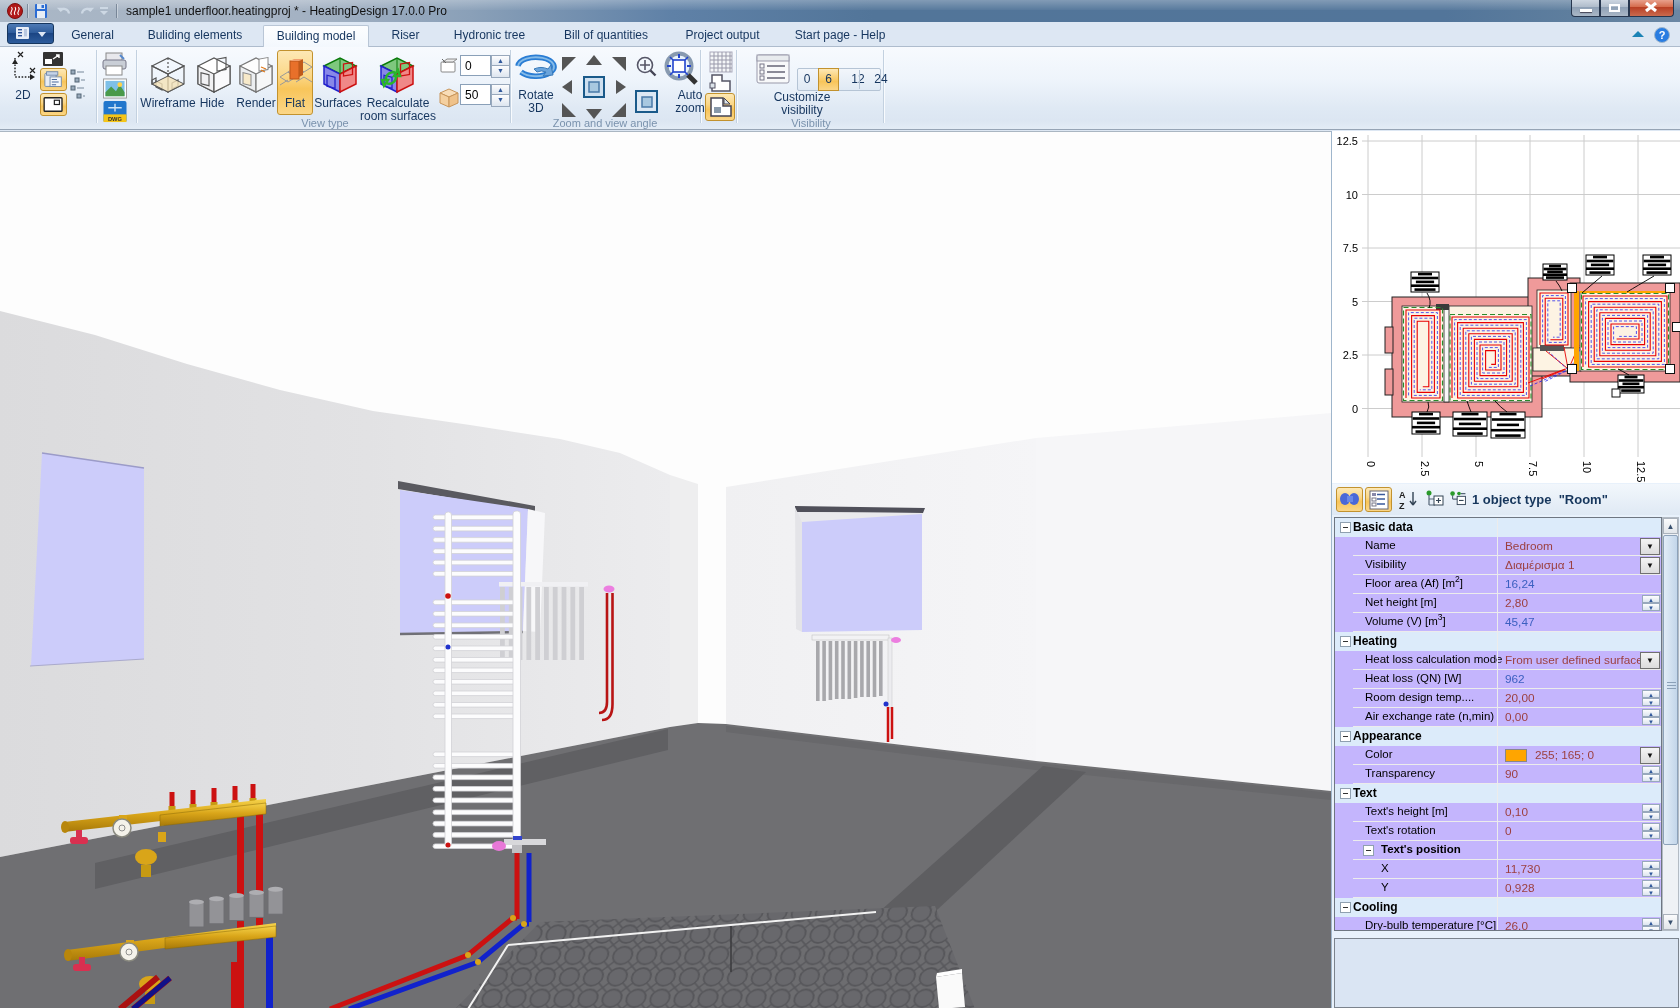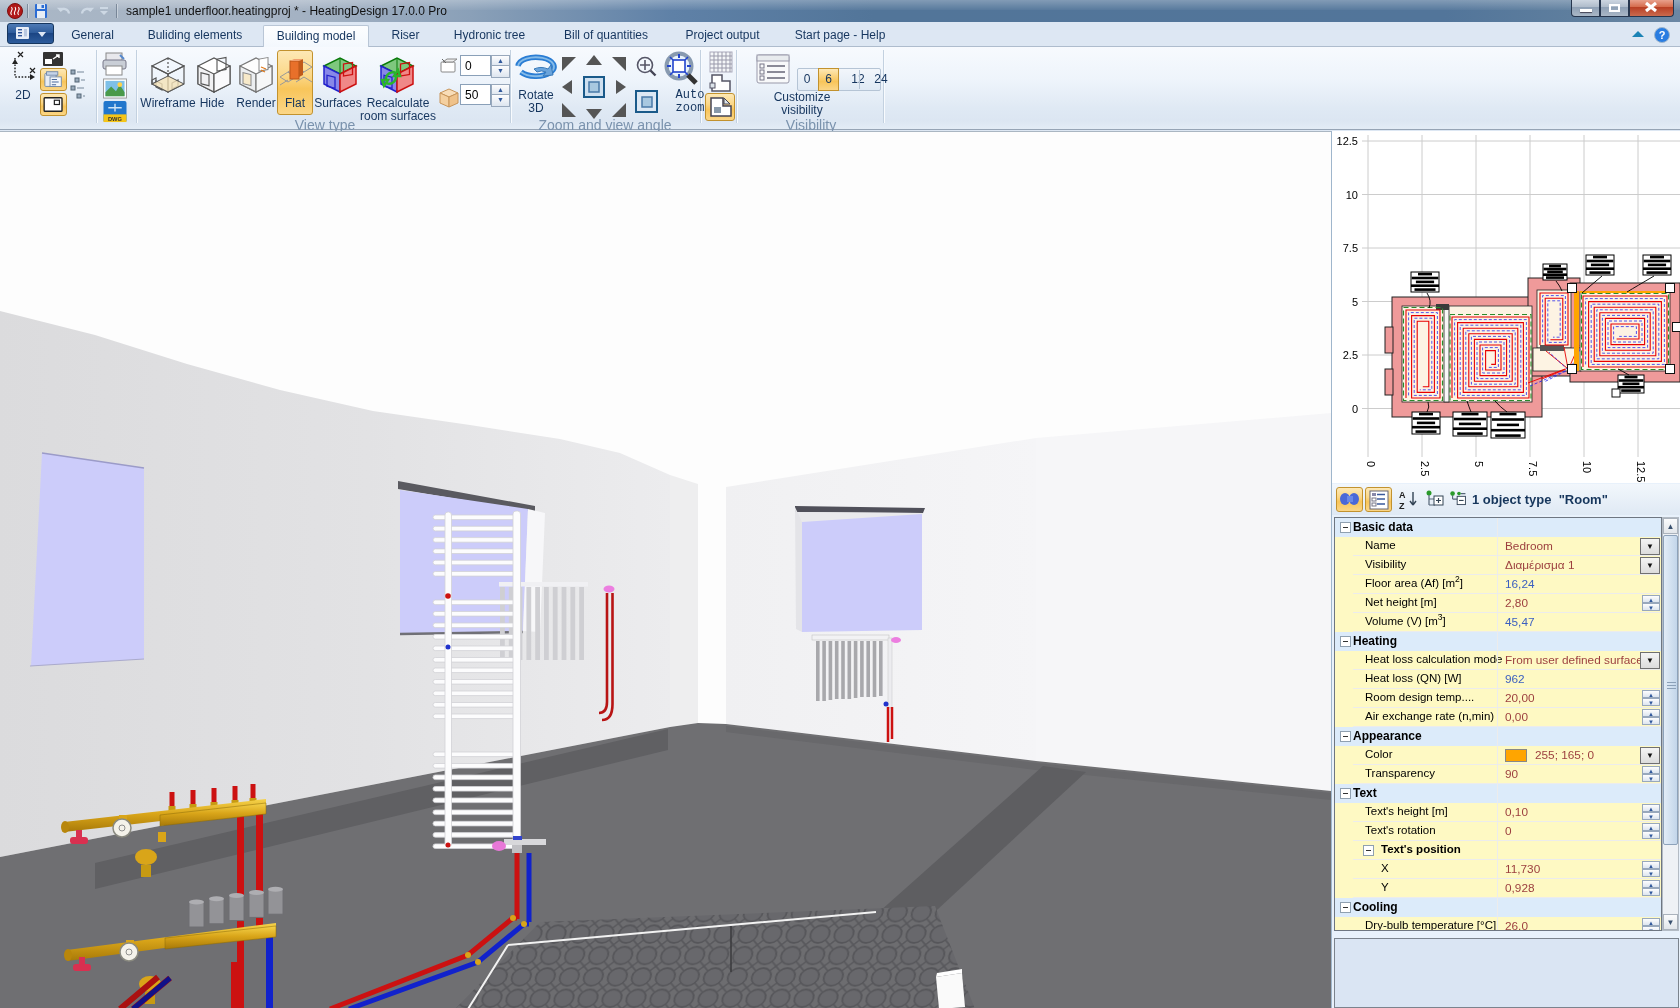--- a/index.html
+++ b/index.html
@@ -18,35 +18,35 @@
 .wbtn.close { width:45px; border-radius:0 0 4px 0; background:linear-gradient(to bottom,#e8a08c 0%,#d4694a 45%,#b93f24 46%,#c96a4e 100%); }
 #tabrow { position:absolute; left:0; top:22px; width:1680px; height:25px; background:#dde7f3; border-bottom:1px solid #aebccd; }
 #appmenu { position:absolute; left:7px; top:1px; width:47px; height:21px; border-radius:3px; border:1px solid #16365e;
   background:linear-gradient(to bottom,#4e7ab5 0%,#2c5a99 49%,#1b4584 50%,#2d5c9c 100%); }
 .tab { position:absolute; top:3px; height:22px; font-size:12px; color:#15355e; text-align:center; line-height:21px; }
 .tab.active { background:linear-gradient(to bottom,#fdfeff,#f3f8fd); border:1px solid #b9c6d6; border-bottom:none; border-radius:2px 2px 0 0; }
 #tr-right { position:absolute; right:8px; top:5px; }
 #ribbon { position:absolute; left:0; top:47px; width:1680px; height:83px;
   background:linear-gradient(to bottom,#f7fafe 0%,#eef4fb 40%,#dfe9f4 75%,#dce6f2 90%,#e3ecf6 100%); border-bottom:1px solid #96a4b5; }
 .rsep { position:absolute; top:3px; width:1px; height:73px; background:#c3d1e0; box-shadow:1px 0 0 #f8fbfe; }
-.rlabel { position:absolute; top:70px; font-size:14px; color:#7a92ad; width:200px; text-align:center; }
+.rlabel { position:absolute; top:70px; font-size:11px; color:#7a92ad; width:200px; text-align:center; }
 .rbtn-label { position:absolute; font-size:12px; color:#15355e; text-align:center; line-height:13px; }
 .orangebtn { position:absolute; border:1px solid #c2922e; border-radius:3px;
   background:linear-gradient(to bottom,#fde8b5 0%,#fbd787 40%,#f8c55a 60%,#fbd687 100%); }
 .segbox { position:absolute; border:1px solid #b5c4d5; background:linear-gradient(to bottom,#f2f6fb,#dfe9f4); border-radius:2px; }
 .seg { position:absolute; height:23px; font-size:12px; color:#15355e; text-align:center; line-height:22px; }
 .spinbig { position:absolute; width:17px; height:21px; }
 .spinbig:before { content:"▲"; position:absolute; top:0; left:0; width:17px; height:10px; border:1px solid #98a8bc; background:linear-gradient(to bottom,#fdfdfe,#dde5ef); font-size:7px; color:#30589c; text-align:center; line-height:9px; }
 .spinbig:after { content:"▼"; position:absolute; top:10px; left:0; width:17px; height:11px; border:1px solid #98a8bc; background:linear-gradient(to bottom,#fdfdfe,#dde5ef); font-size:7px; color:#30589c; text-align:center; line-height:10px; }
 #viewport { position:absolute; left:0; top:131px; width:1331px; height:877px; background:#fff; border-top:1px solid #aab6c2; }
 #panel { position:absolute; left:1331px; top:131px; width:349px; height:877px; background:#e8f1fb; border-left:1px solid #9fb6cc; }
 #plan { position:absolute; left:0; top:0; width:348px; height:352px; background:#fff; }
 #ptoolbar { position:absolute; left:0; top:353px; width:348px; height:31px; background:linear-gradient(to bottom,#f2f7fc,#dfe9f4); }
 #ptitle { position:absolute; left:140px; top:8px; font-size:13px; font-weight:bold; color:#16365c; }
-#pgrid { position:absolute; left:2px; top:386px; width:328px; height:414px; background:#fef9c3; border:1px solid #6e7681; overflow:hidden; }
+#pgrid { position:absolute; left:2px; top:386px; width:328px; height:414px; background:#c4b5fd; border:1px solid #6e7681; overflow:hidden; }
 .prow { position:absolute; left:0; width:326px; height:19px; font-size:12px; }
 .prow .lbl { position:absolute; top:2px; color:#000; font-size:11.5px; } .pcat .lbl { font-size:12px; } .prow sup { font-size:8.5px; line-height:0; } .prow .val { font-size:11.8px; } 
 .prow .val { position:absolute; left:170px; top:2px; }
 .pcat { background:#dcebfa; }
 .minus { position:absolute; left:5px; top:4px; width:11px; height:11px; border:1px solid #8fa0b0; background:#fff; }
 .minus:before { content:""; position:absolute; left:2px; top:4px; width:5px; height:1px; background:#333; }
 .vmaroon { color:#9c3f3f; }
 .vblue { color:#3b5fc0; }
 .rowline { position:absolute; left:0; width:326px; height:1px; background:#ececec; }
 .vline { position:absolute; top:0; width:1px; background:#ececec; }
@@ -290,21 +290,21 @@
         <rect x="2" y="2" width="21" height="21" fill="#dce8f4" stroke="#1a5a8a" stroke-width="2"></rect>
         <rect x="8" y="8" width="10" height="10" fill="#a8c8e0" stroke="#4a7aa8" stroke-width="1.5"></rect>
       </svg>
       <svg style="position:absolute;left:662px;top:4px" width="38" height="38" viewBox="0 0 38 38">
         <circle cx="17" cy="15" r="12.5" fill="#e8f2fa" stroke="#889ab0" stroke-width="4"></circle>
         <rect x="11" y="9" width="12" height="12" fill="#fff" stroke="#2244cc" stroke-width="1.6"></rect>
         <path d="M17 3 v4 M17 23 v4 M5 15 h4 M25 15 h4" stroke="#2244cc" stroke-width="2"></path>
         <path d="M8 6 l3 3 M26 6 l-3 3 M8 24 l3 -3 M26 24 l-3 -3" stroke="#2244cc" stroke-width="1.6"></path>
         <path d="M26 24 l8 8" stroke="#333" stroke-width="5"></path>
       </svg>
-      <div class="rbtn-label" style="left:656px;top:42px;width:68px;font-family:Liberation Mono, monospace;">Auto<br>zoom</div>
+      <div class="rbtn-label" style="left:656px;top:42px;width:68px;">Auto<br>zoom</div>
       <svg style="position:absolute;left:708px;top:3px" width="26" height="24" viewBox="0 0 26 24">
         <rect x="2" y="2" width="22" height="20" fill="#f4f6f8" stroke="#aab"></rect>
         <g stroke="#99a" stroke-width="1">
           <path d="M2 6 h22 M2 10 h22 M2 14 h22 M2 18 h22 M6 2 v20 M10 2 v20 M14 2 v20 M18 2 v20 M22 2 v20"></path>
         </g>
       </svg>
       <svg style="position:absolute;left:708px;top:24px" width="26" height="24" viewBox="0 0 26 24">
         <path d="M4 4 h10 v6 h8 v10 h-18 z" fill="#fff" stroke="#556" stroke-width="1.5"></path>
         <rect x="2" y="12" width="5" height="5" fill="#dde4ea" stroke="#556"></rect>
       </svg>

